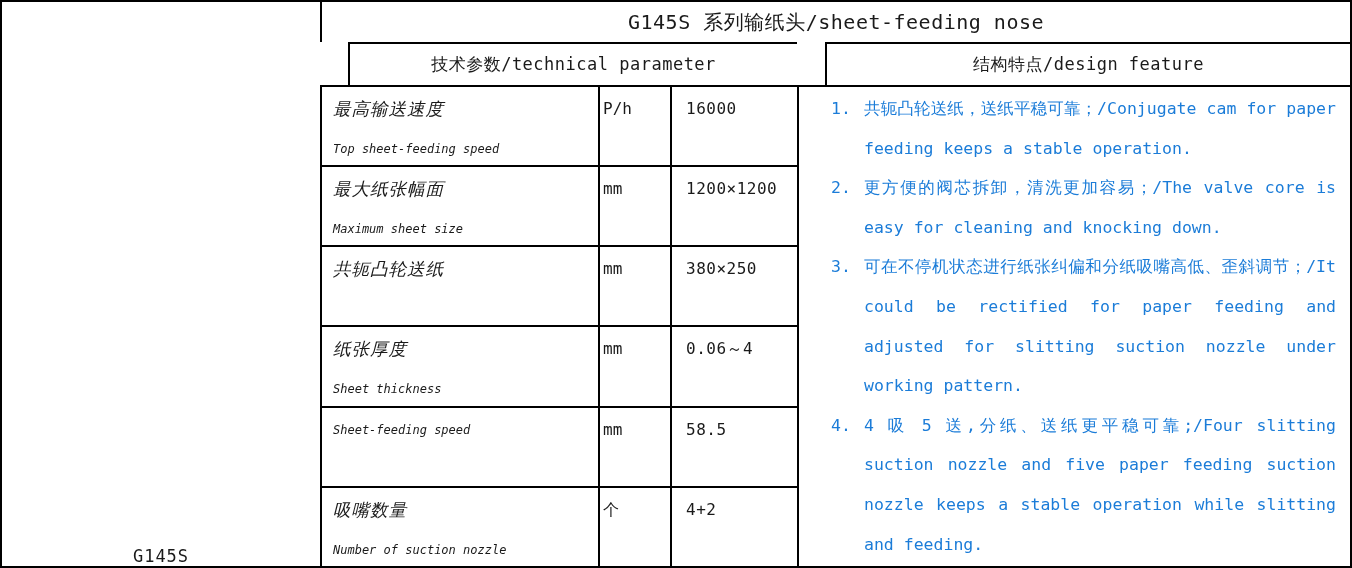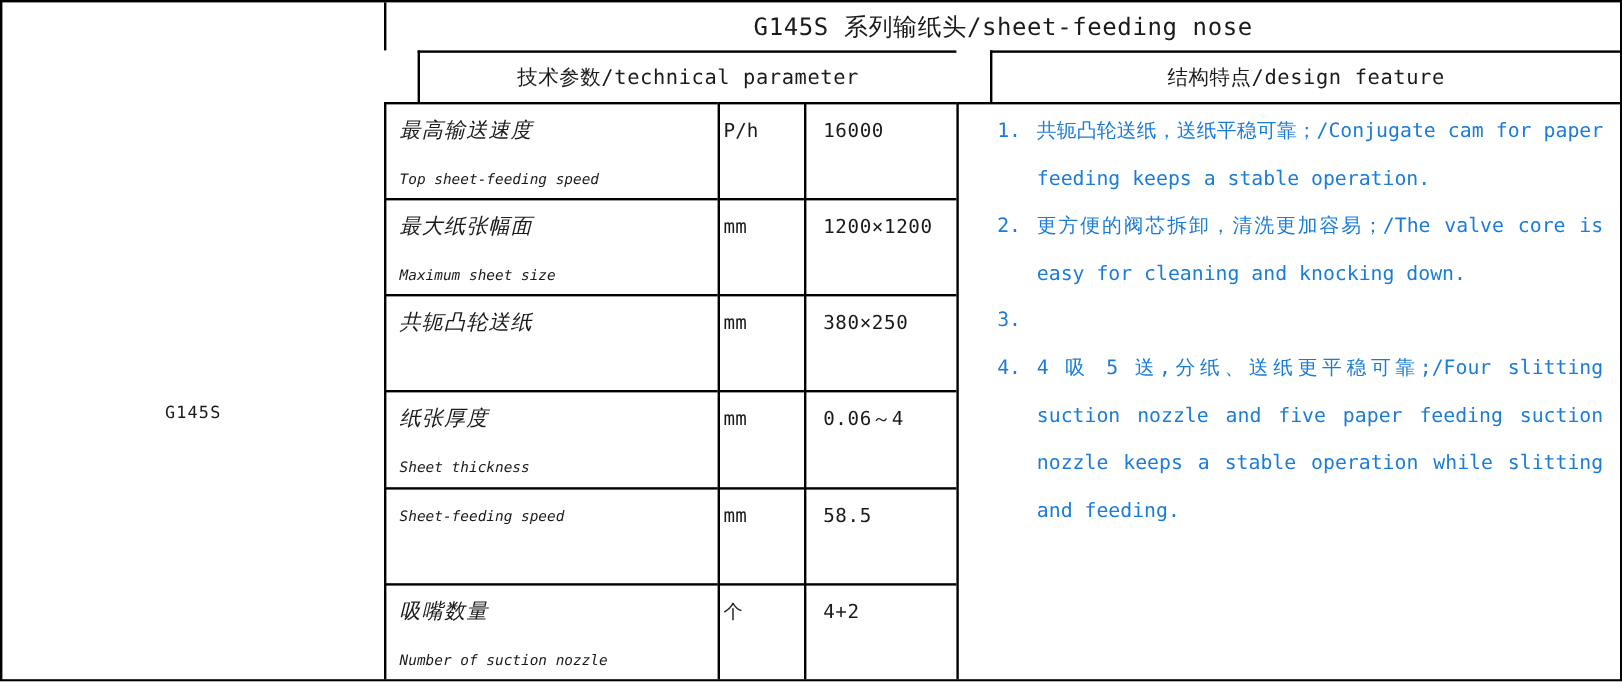--- a/index.html
+++ b/index.html
@@ -12,22 +12,22 @@
     background:#fff;
     display:grid;
     grid-template-columns:318px 278px 72px 127px 1fr;
     grid-template-rows:40px 43px repeat(6, 1fr);
   }
   .bl { border-left:2px solid #000; }
   .bt { border-top:2px solid #000; }
 
   .model-cell {
     grid-column:1; grid-row:1 / 10;
-    display:flex; justify-content:center; align-items:center;
-    padding-top:119px; font-size:14px; letter-spacing:1px;
+    display:flex; justify-content:center; align-items:flex-end;
+    padding-top:119px; font-size:17px; letter-spacing:1px;
   }
   .title-cell {
     grid-column:2 / 6; grid-row:1;
     display:flex; align-items:center; justify-content:center;
     font-size:20px; letter-spacing:0.5px;
   }
   .hdr {
     display:flex; align-items:center; justify-content:center;
     font-size:17px; letter-spacing:0.5px;margin-left:28px;
   }
@@ -108,20 +108,21 @@
     <div class="feature-item">
       <span class="feature-num">1.</span>
       <span class="feature-text">共轭凸轮送纸，送纸平稳可靠；/Conjugate cam for paper feeding keeps a stable operation.</span>
     </div>
     <div class="feature-item">
       <span class="feature-num">2.</span>
       <span class="feature-text">更方便的阀芯拆卸，清洗更加容易；/The valve core is easy for cleaning and knocking down.</span>
     </div>
     <div class="feature-item">
       <span class="feature-num">3.</span>
+      <span class="feature-text">可在不停机状态进行纸张纠偏和分纸吸嘴高低、歪斜调节；/It could be rectified for paper feeding and adjusted for slitting suction nozzle under working pattern.</span>
     </div>
     <div class="feature-item">
       <span class="feature-num">4.</span>
       <span class="feature-text">4 吸 5 送,分纸、送纸更平稳可靠;/Four slitting suction nozzle and five paper feeding suction nozzle keeps a stable operation while slitting and feeding.</span>
     </div>
   </div>
 
 </div>
 
 </body></html>

